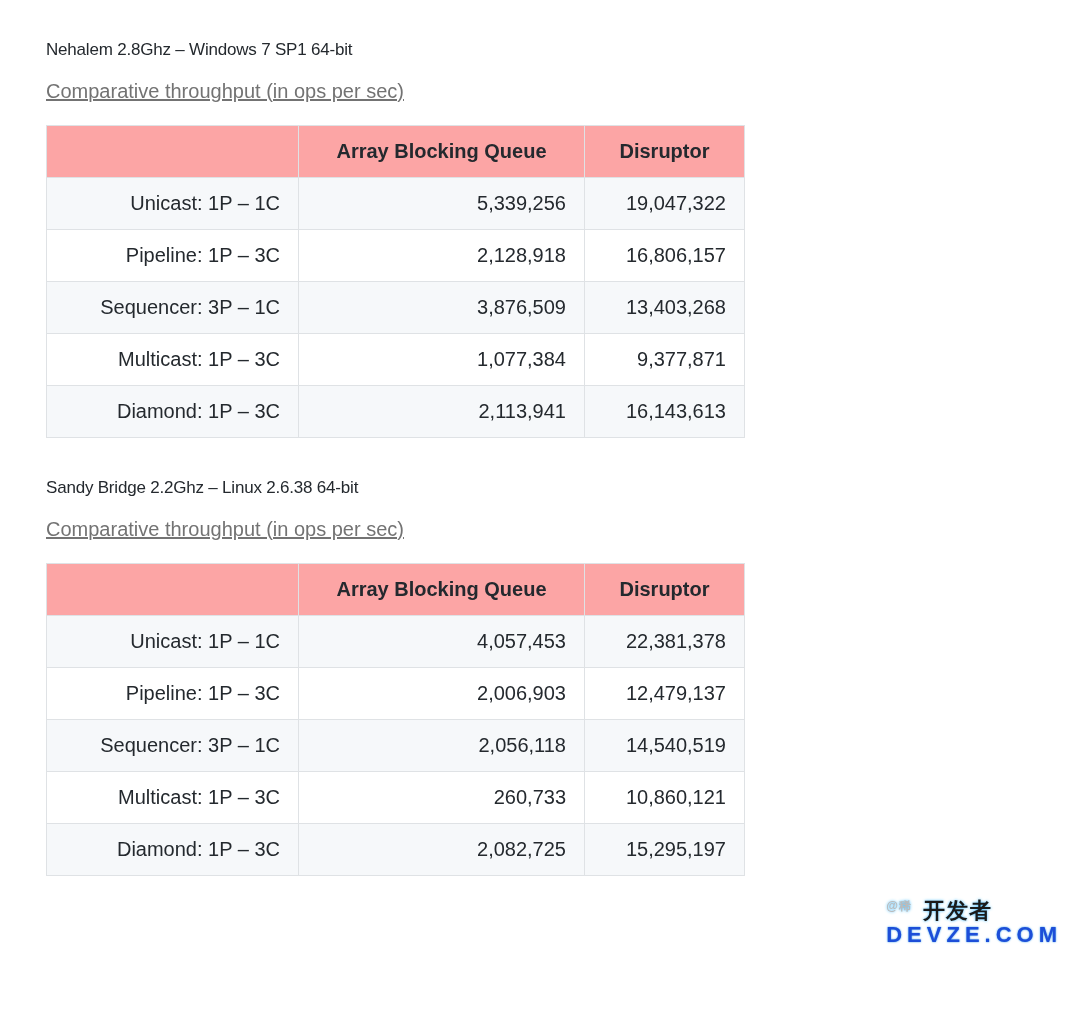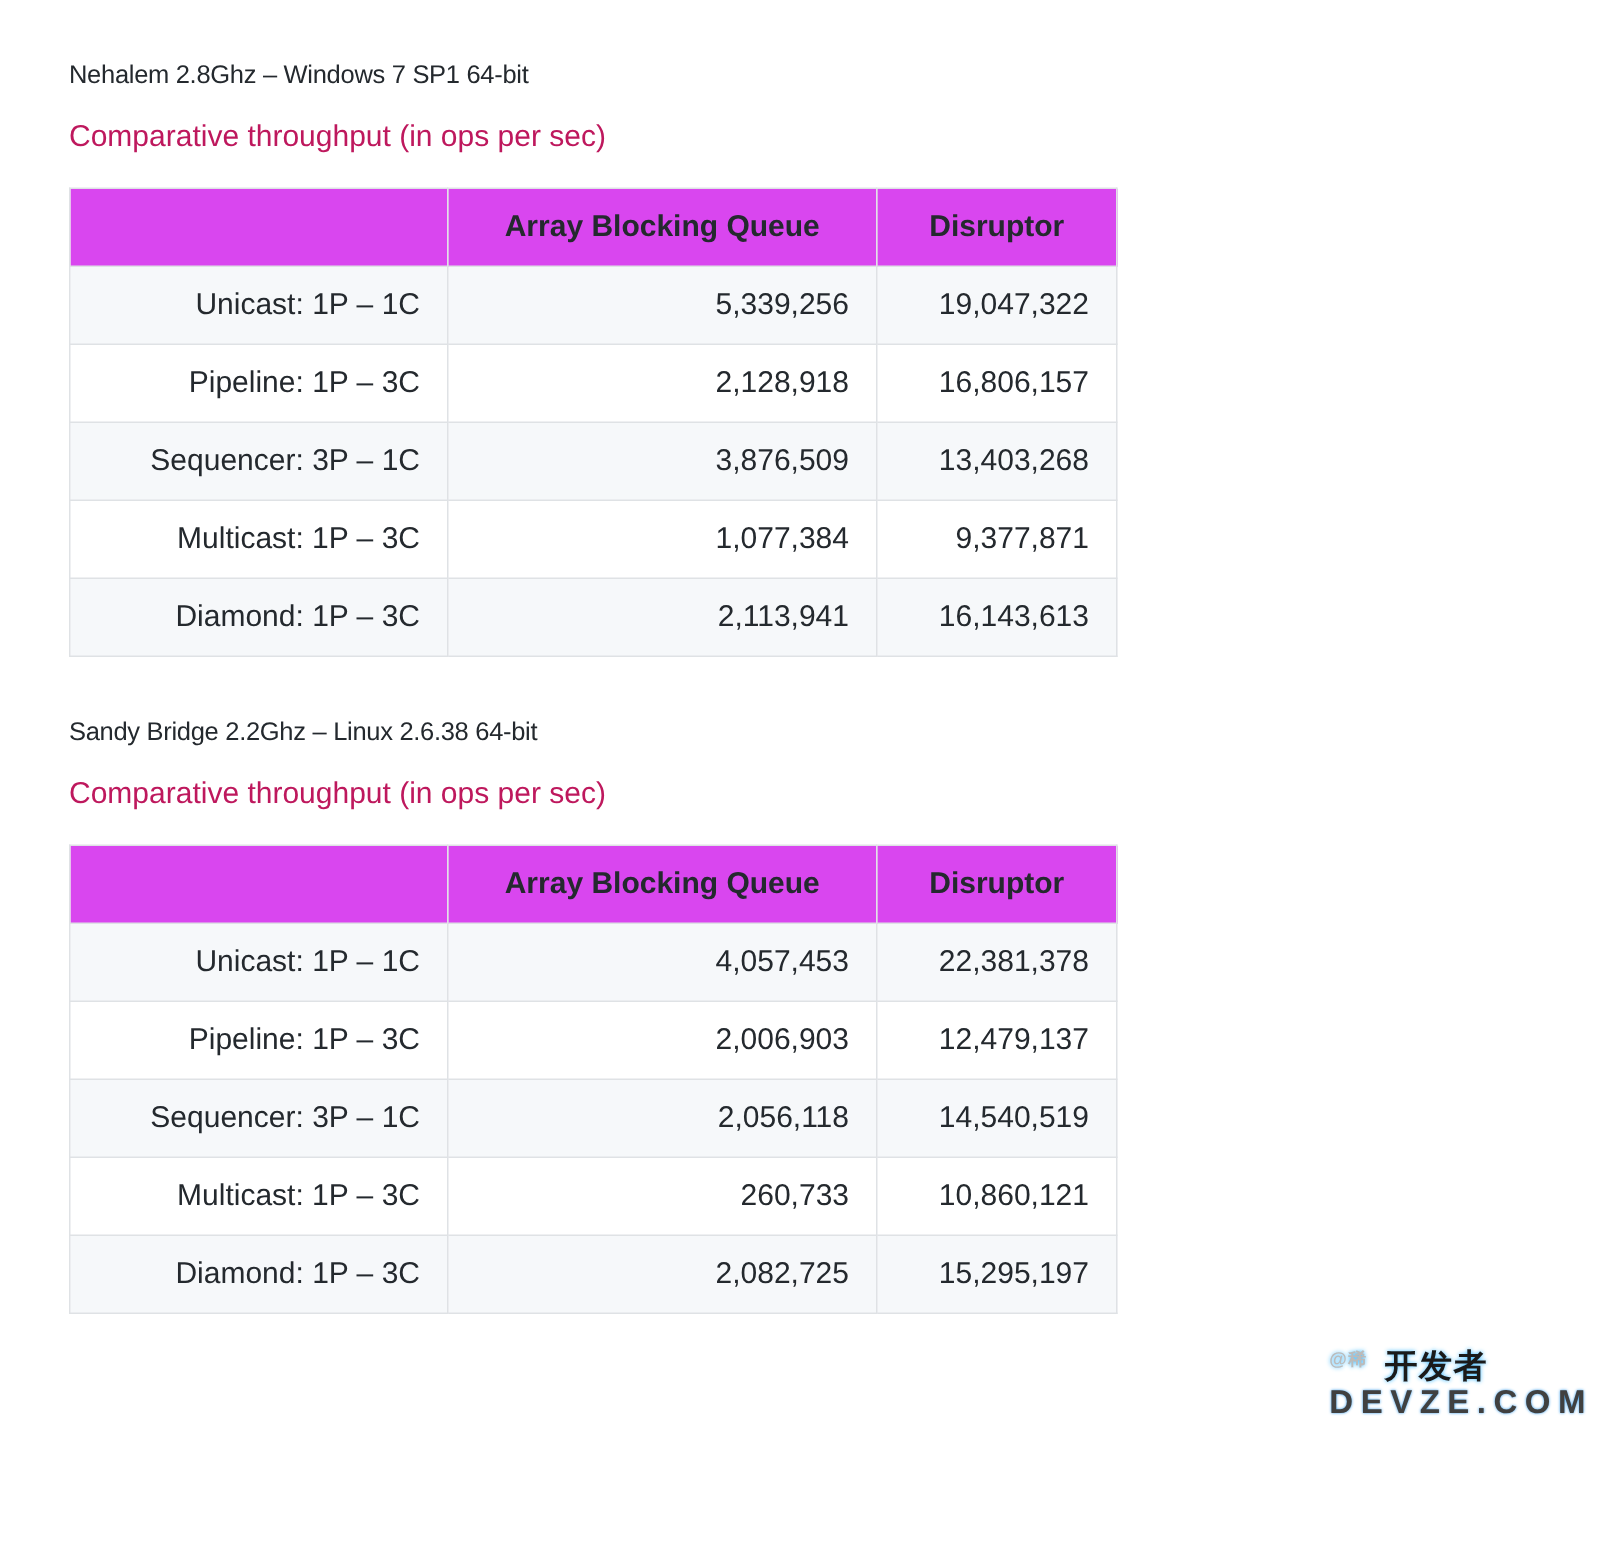--- a/index.html
+++ b/index.html
@@ -15,36 +15,37 @@
   h2 {
     font-size: 17px;
     font-weight: 400;
     margin: 0 0 20px 0;
     letter-spacing: -0.2px;
   }
   .subtitle {
     font-size: 20px;
     font-weight: 400;
     margin: 0 0 22px 0;
-    color: #be185d;
+    color: #737373;
+    text-decoration: underline;
   }
   table {
     border-collapse: collapse;
     margin-bottom: 40px;
     font-size: 20px;
   }
   th, td {
     border: 1px solid #dfe2e5;
     padding: 14px 18px;
     text-align: right;
     vertical-align: middle;
   }
   th {
     font-weight: 600;
-    background: #d946ef;
+    background: #fca5a5;
   }
   th.center { text-align: center; }
   tbody tr:nth-child(odd) td {
     background: #f6f8fa;
   }
   tbody tr:nth-child(even) td {
     background: #ffffff;
   }
   .col-a { width: 252px; }
   .col-b { width: 286px; }
@@ -60,21 +61,21 @@
   .watermark .line1 {
     font-size: 22px;
     font-weight: 700;
     color: #1a1a1a;
     text-shadow: 0 0 3px #3cb9ff;
     letter-spacing: 1px;
   }
   .watermark .line2 {
     font-size: 22px;
     font-weight: 700;
-    color: #404040;
+    color: #1d4ed8;
     text-shadow: 0 0 2px #2c95e8;
     letter-spacing: 5px;
     margin-top: -4px;
   }
   .watermark .prefix {
     font-size: 12px;
     color: #bbb;
     vertical-align: super;
     margin-right: 4px;
   }

